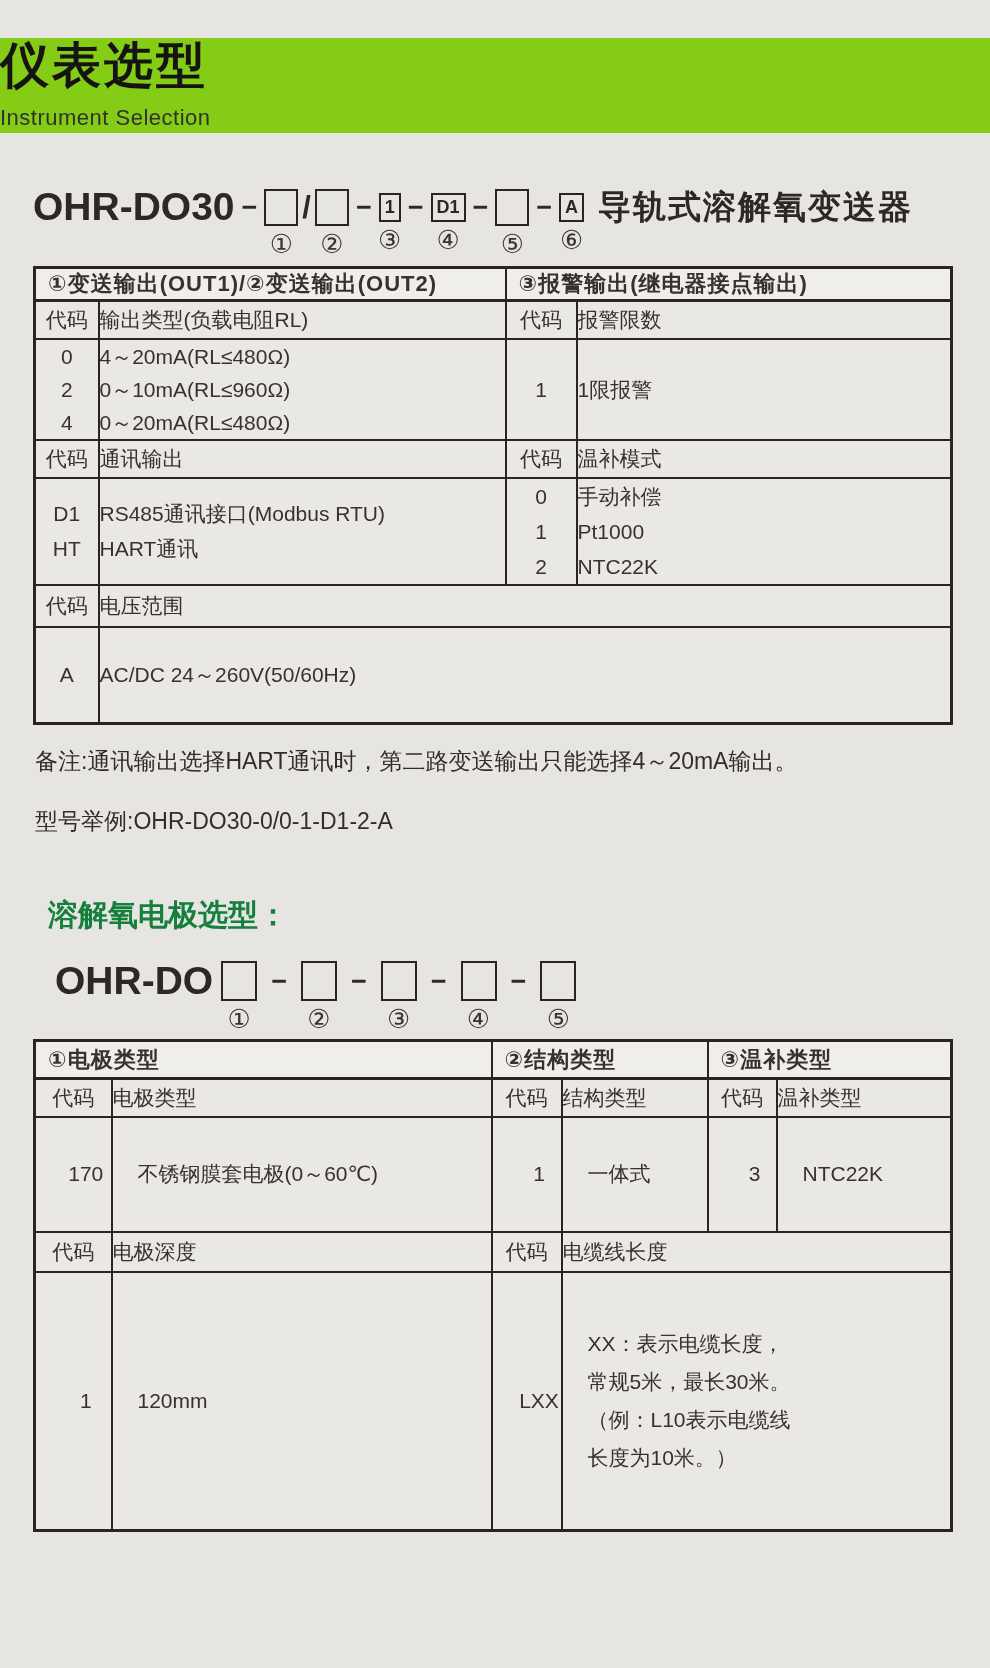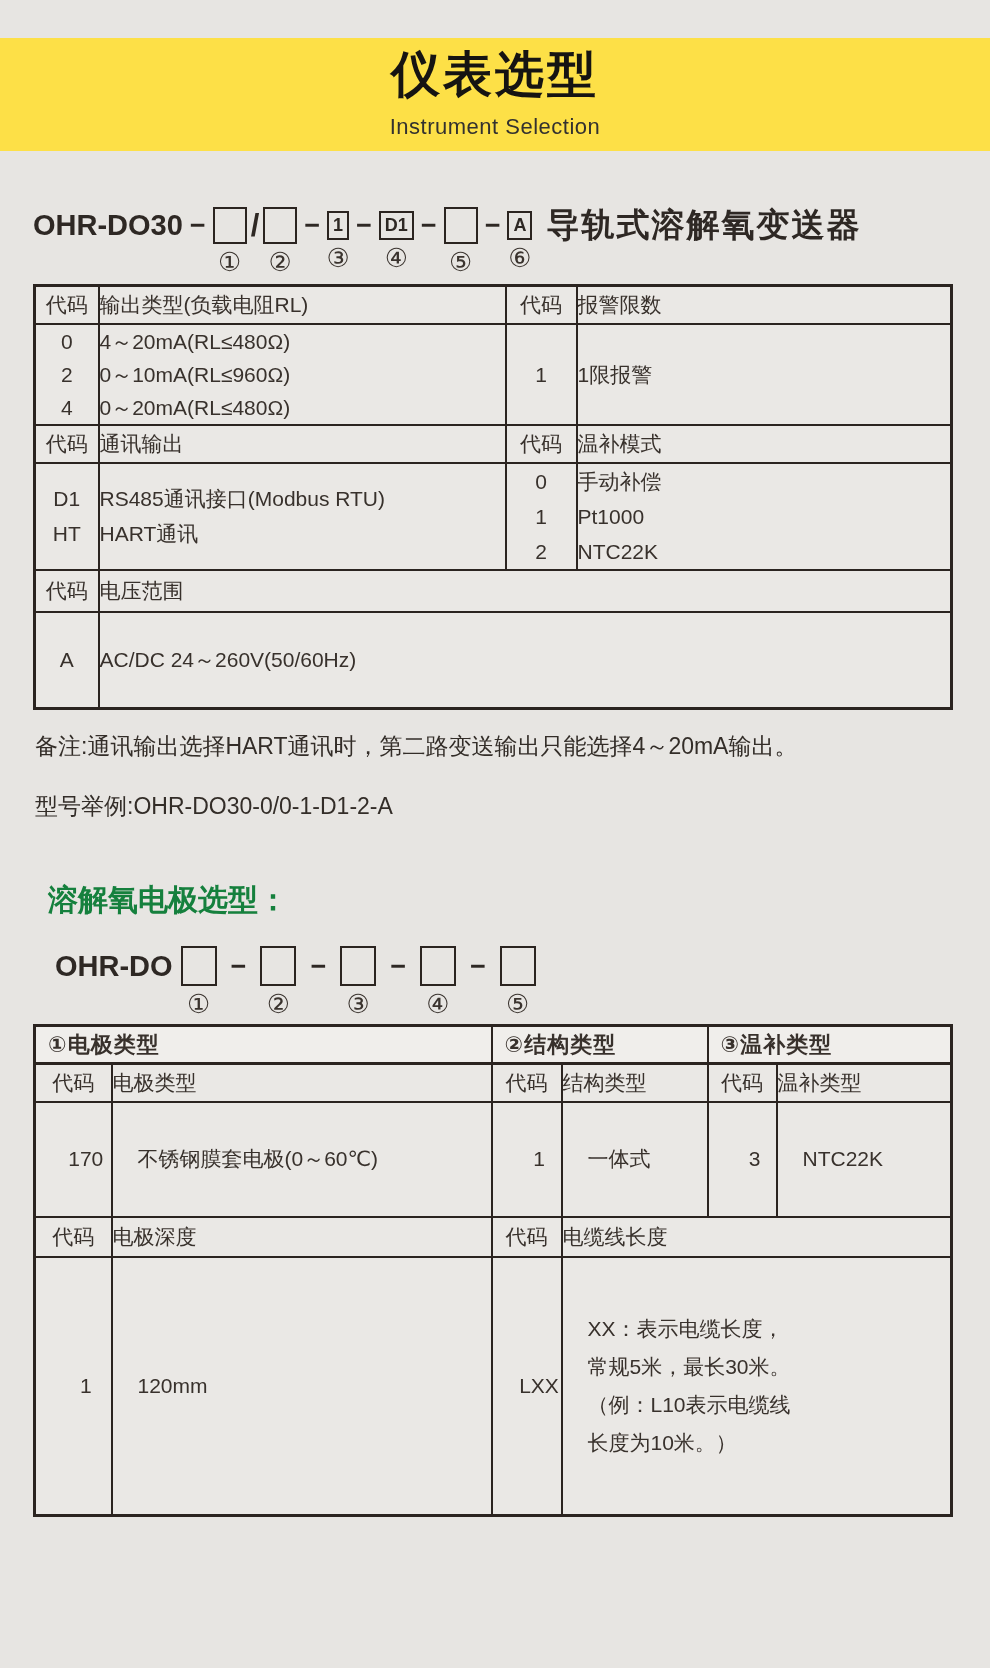--- a/index.html
+++ b/index.html
@@ -7,35 +7,35 @@
     width:990px;height:1668px;
     background:#e7e5e2;
     font-family:"Liberation Sans","DejaVu Sans",sans-serif;
     color:#38312c;
     overflow:hidden;
   }
   .page{position:relative;width:990px;height:1668px;overflow:hidden;}
 
   
   .band{
-    margin-top:38px;height:113px;background:#fde047;
-    display:flex;flex-direction:column;align-items:center;justify-content:center;
+    margin-top:38px;height:95px;background:#84cc16;
+    display:flex;flex-direction:column;justify-content:center;
   }
   .band .title{
     font-size:49px;font-weight:700;color:#161412;letter-spacing:3px;line-height:1.05;
   }
   .band .subtitle{
     font-size:22px;color:#33312f;margin-top:14px;letter-spacing:0.5px;
   }
 
   
   .mline{display:flex;align-items:center;position:relative;}
   .mline1{margin:54px 0 0 33px;height:40px;}
   .mline2{margin:26px 0 0 55px;height:40px;}
-  .mprefix{font-size:29px;font-weight:700;color:#2e2824;letter-spacing:0px;white-space:nowrap;}
+  .mprefix{font-size:39px;font-weight:700;color:#2e2824;letter-spacing:0px;white-space:nowrap;}
   .msuffix{font-size:33px;font-weight:600;color:#2e2824;margin-left:14px;letter-spacing:2px;white-space:nowrap;}
   .msep{font-size:27px;font-weight:700;color:#2e2824;margin:0 7px;line-height:1;}
   .msep.slash{font-size:31px;font-weight:600;margin:0 4px;}
   .mline2 .msep{margin:0 14px;}
   .boxwrap{position:relative;display:inline-flex;}
   .mbox{
     border:2px solid #2b2420;display:inline-flex;align-items:center;justify-content:center;
     box-sizing:border-box;background:transparent;color:#2e2824;
   }
   .mbox.empty{width:34px;height:37px;}
@@ -130,20 +130,24 @@
   </div>
 
   <table class="spec t1">
     <colgroup>
       <col style="width:64px">
         <col style="width:407px">
         <col style="width:71px">
         <col style="width:375px">
     </colgroup>
     <tbody>
+        <tr class="sec">
+      <td colspan="2">①变送输出(OUT1)/②变送输出(OUT2)</td>
+      <td colspan="2" class="bL3">③报警输出(继电器接点输出)</td>
+    </tr>
     <tr class="h1">
       <td class="code">代码</td>
       <td class="desc">输出类型(负载电阻RL)</td>
       <td class="code bL3">代码</td>
       <td class="desc">报警限数</td>
     </tr>
     <tr class="d1">
       <td class="code top">
         <div class="ln">0</div>
         <div class="ln">2</div>

